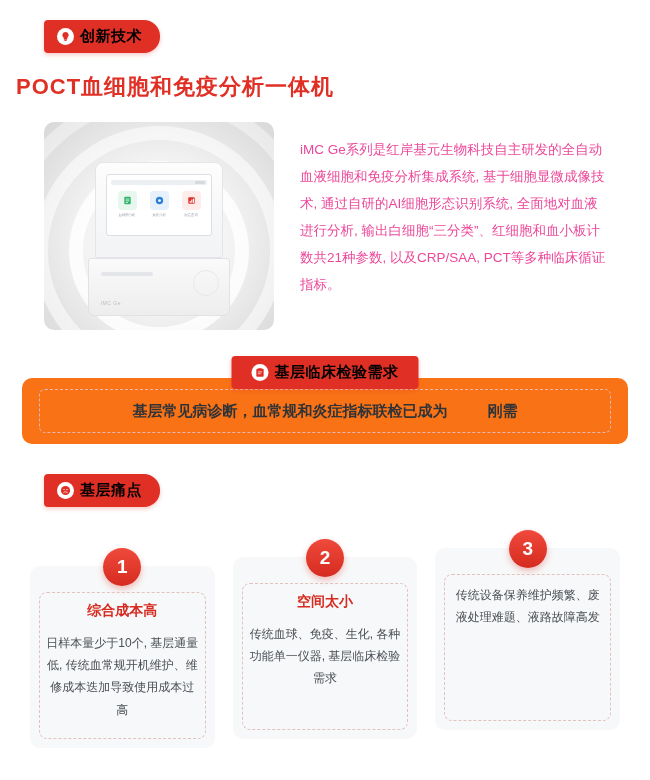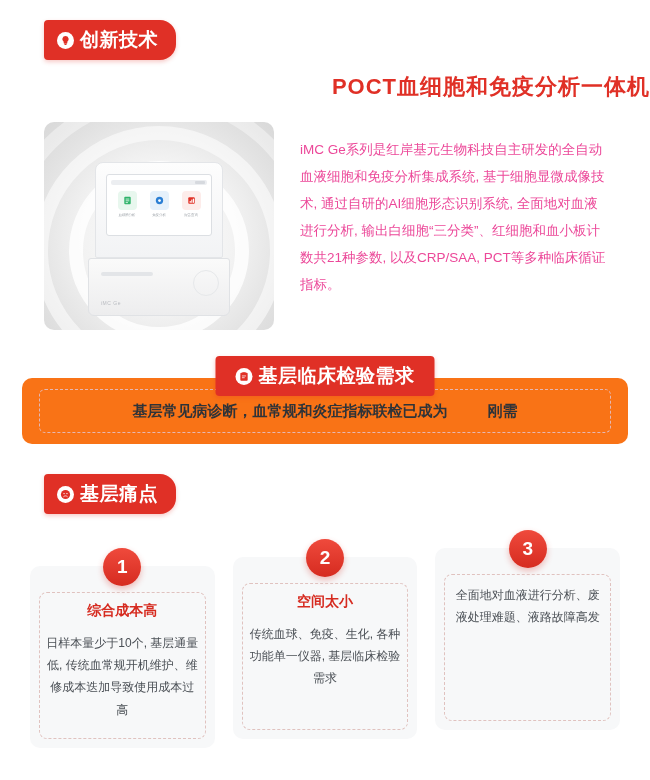--- a/index.html
+++ b/index.html
@@ -16,22 +16,22 @@
     height: 780px;
     background: #ffffff;
   }
 
   
   .tag {
     display: inline-flex;
     align-items: center;
     gap: 6px;
     background: #e03026;
-    color: #ffffff;
-    font-size: 19px;
+    color: #000000;
+    font-size: 15px;
     font-weight: bold;
     padding: 7px 18px 7px 13px;
     border-radius: 4px 16px 16px 4px;
     letter-spacing: 0.5px;
     box-shadow: 0 2px 4px rgba(224,48,38,0.25);
   }
   .tag .ico {
     width: 17px; height: 17px;
     border-radius: 50%;
     background: #ffffff;
@@ -42,25 +42,26 @@
   }
   .tag .ico svg { display: block; }
 
   #tag-innovation { position: absolute; left: 44px; top: 20px; }
 
   
   .main-title {
     position: absolute;
     left: 0; right: 0;
     top: 72px;
-    text-align: right;
+    text-align: left;
     font-size: 22px;
     font-weight: bold;
     color: #e03026;
     letter-spacing: 1px;
+    padding-left: 16px;
   }
 
   
   .product-row {
     position: absolute;
     left: 44px;
     top: 122px;
     width: 562px;
     display: flex;
     gap: 26px;
@@ -396,18 +397,18 @@
     <div class="pain-card c2">
       <div class="pain-num">2</div>
       <div class="dash"></div>
       <div class="pain-title">空间太小</div>
       <div class="pain-text">传统血球、免疫、生化, 各种功能单一仪器, 基层临床检验需求</div>
     </div>
 
     <div class="pain-card c3">
       <div class="pain-num">3</div>
       <div class="dash"></div>
-      <div class="pain-text">全面地对血液进行分析、废液处理难题、液路故障高发</div>
+      <div class="pain-text">传统设备保养维护频繁、废液处理难题、液路故障高发</div>
     </div>
 
   </div>
 
 </div>
 
 </body></html>

